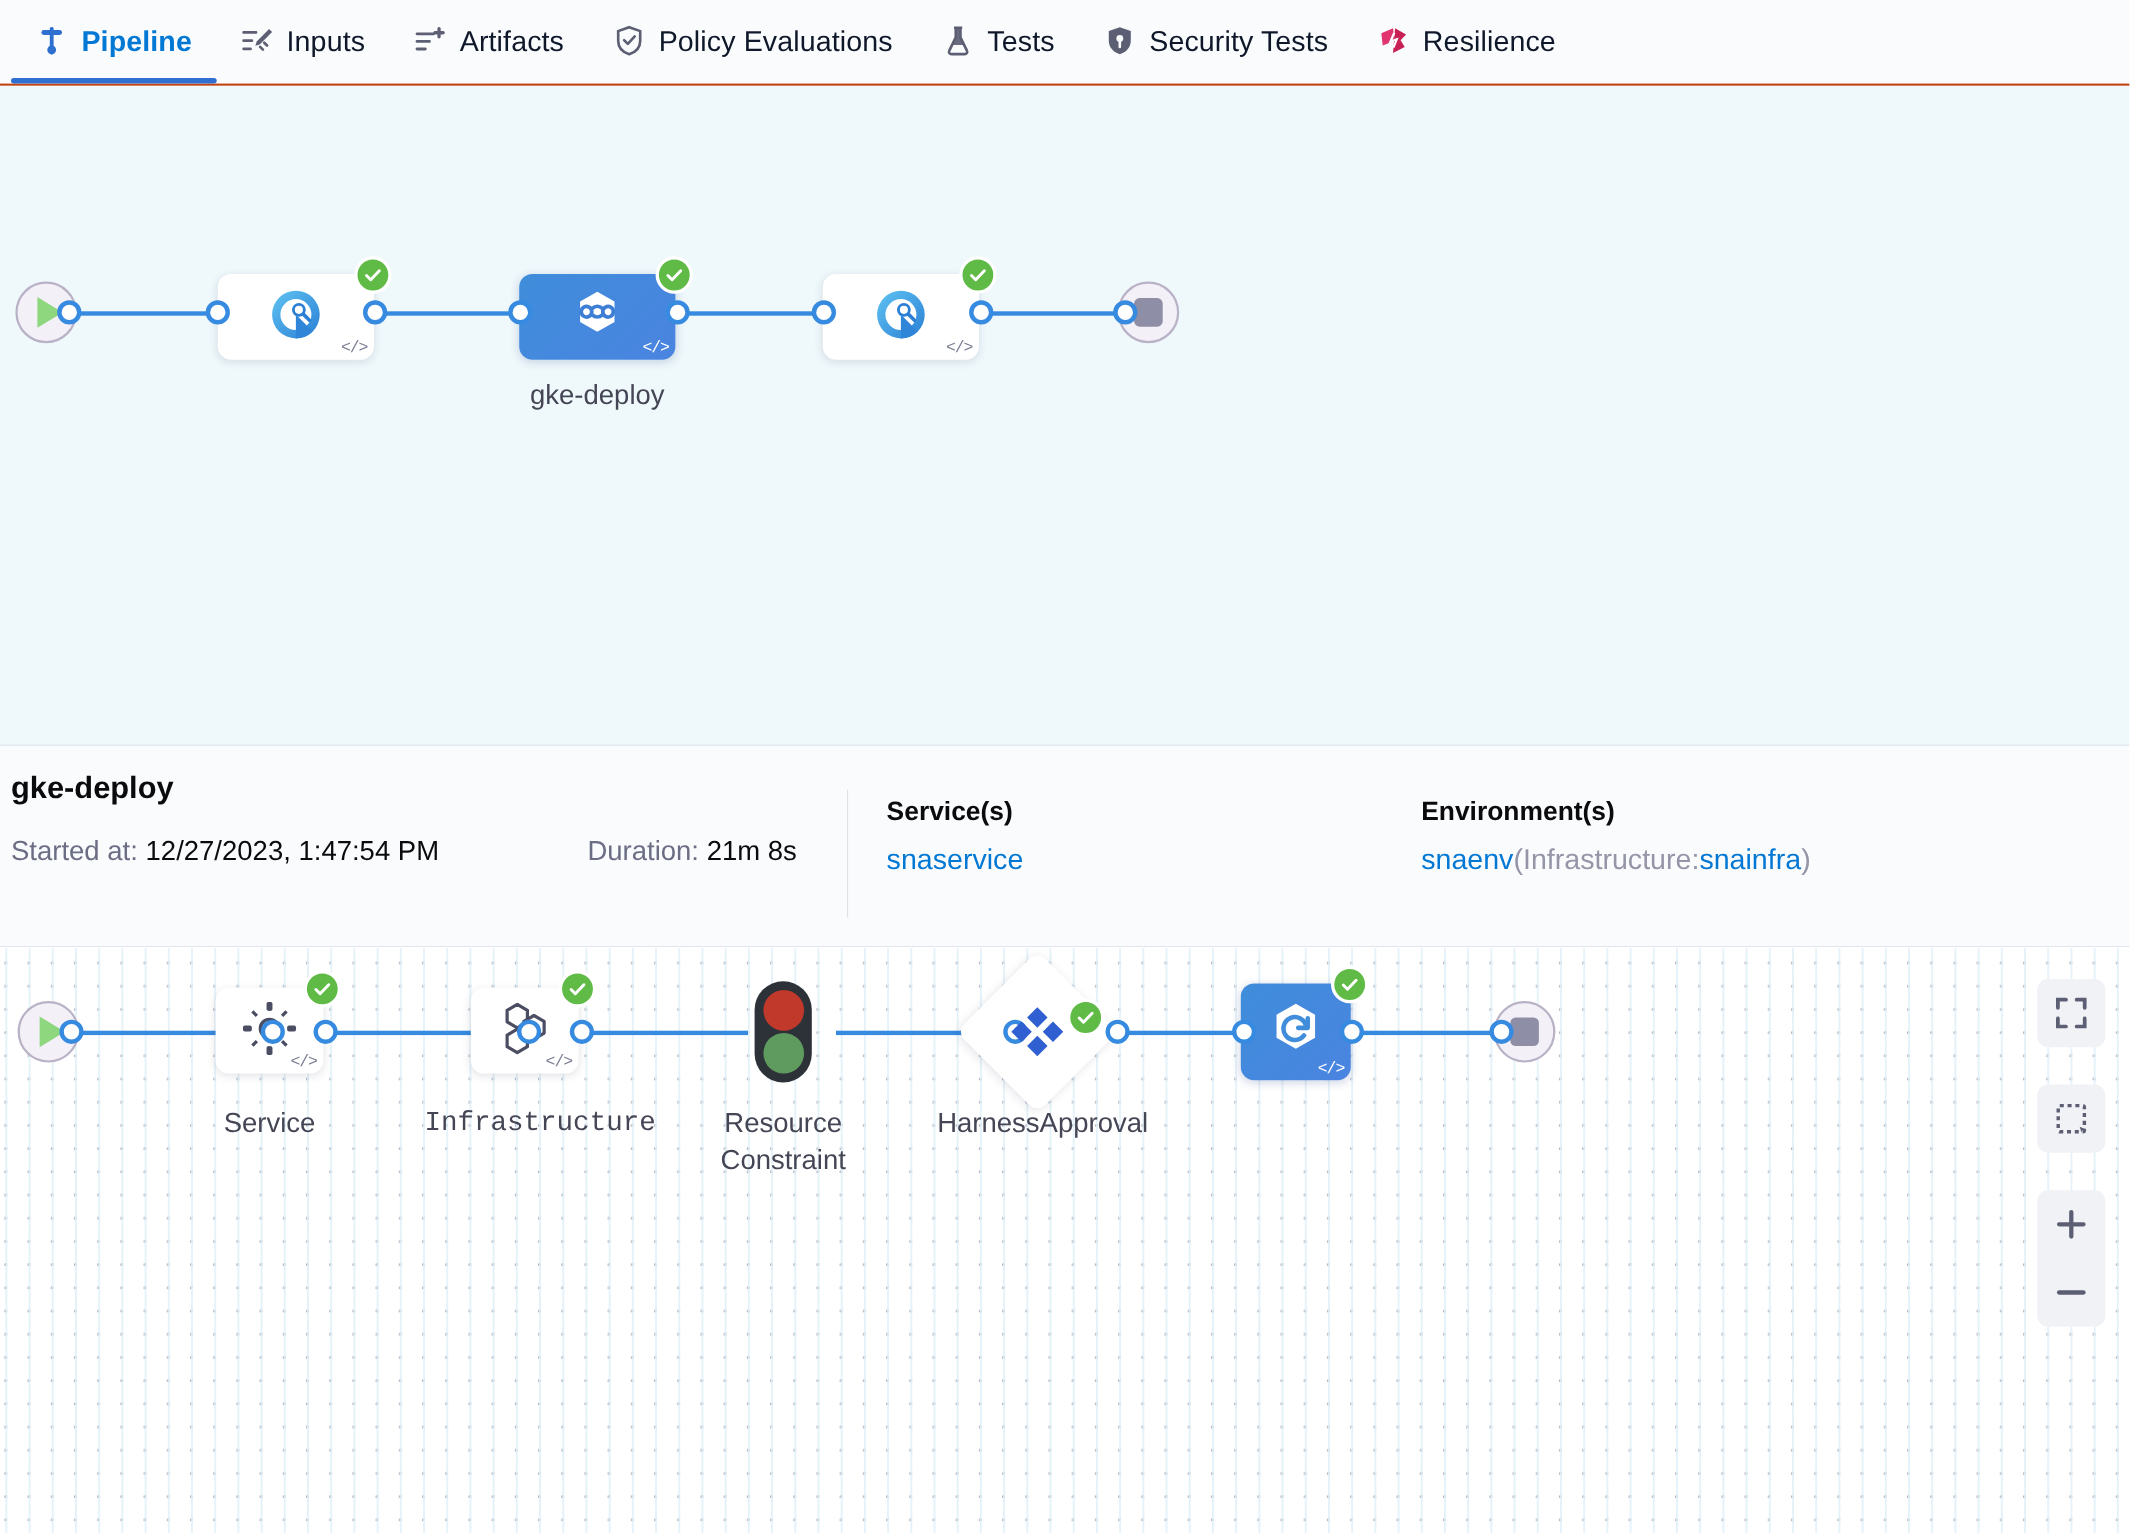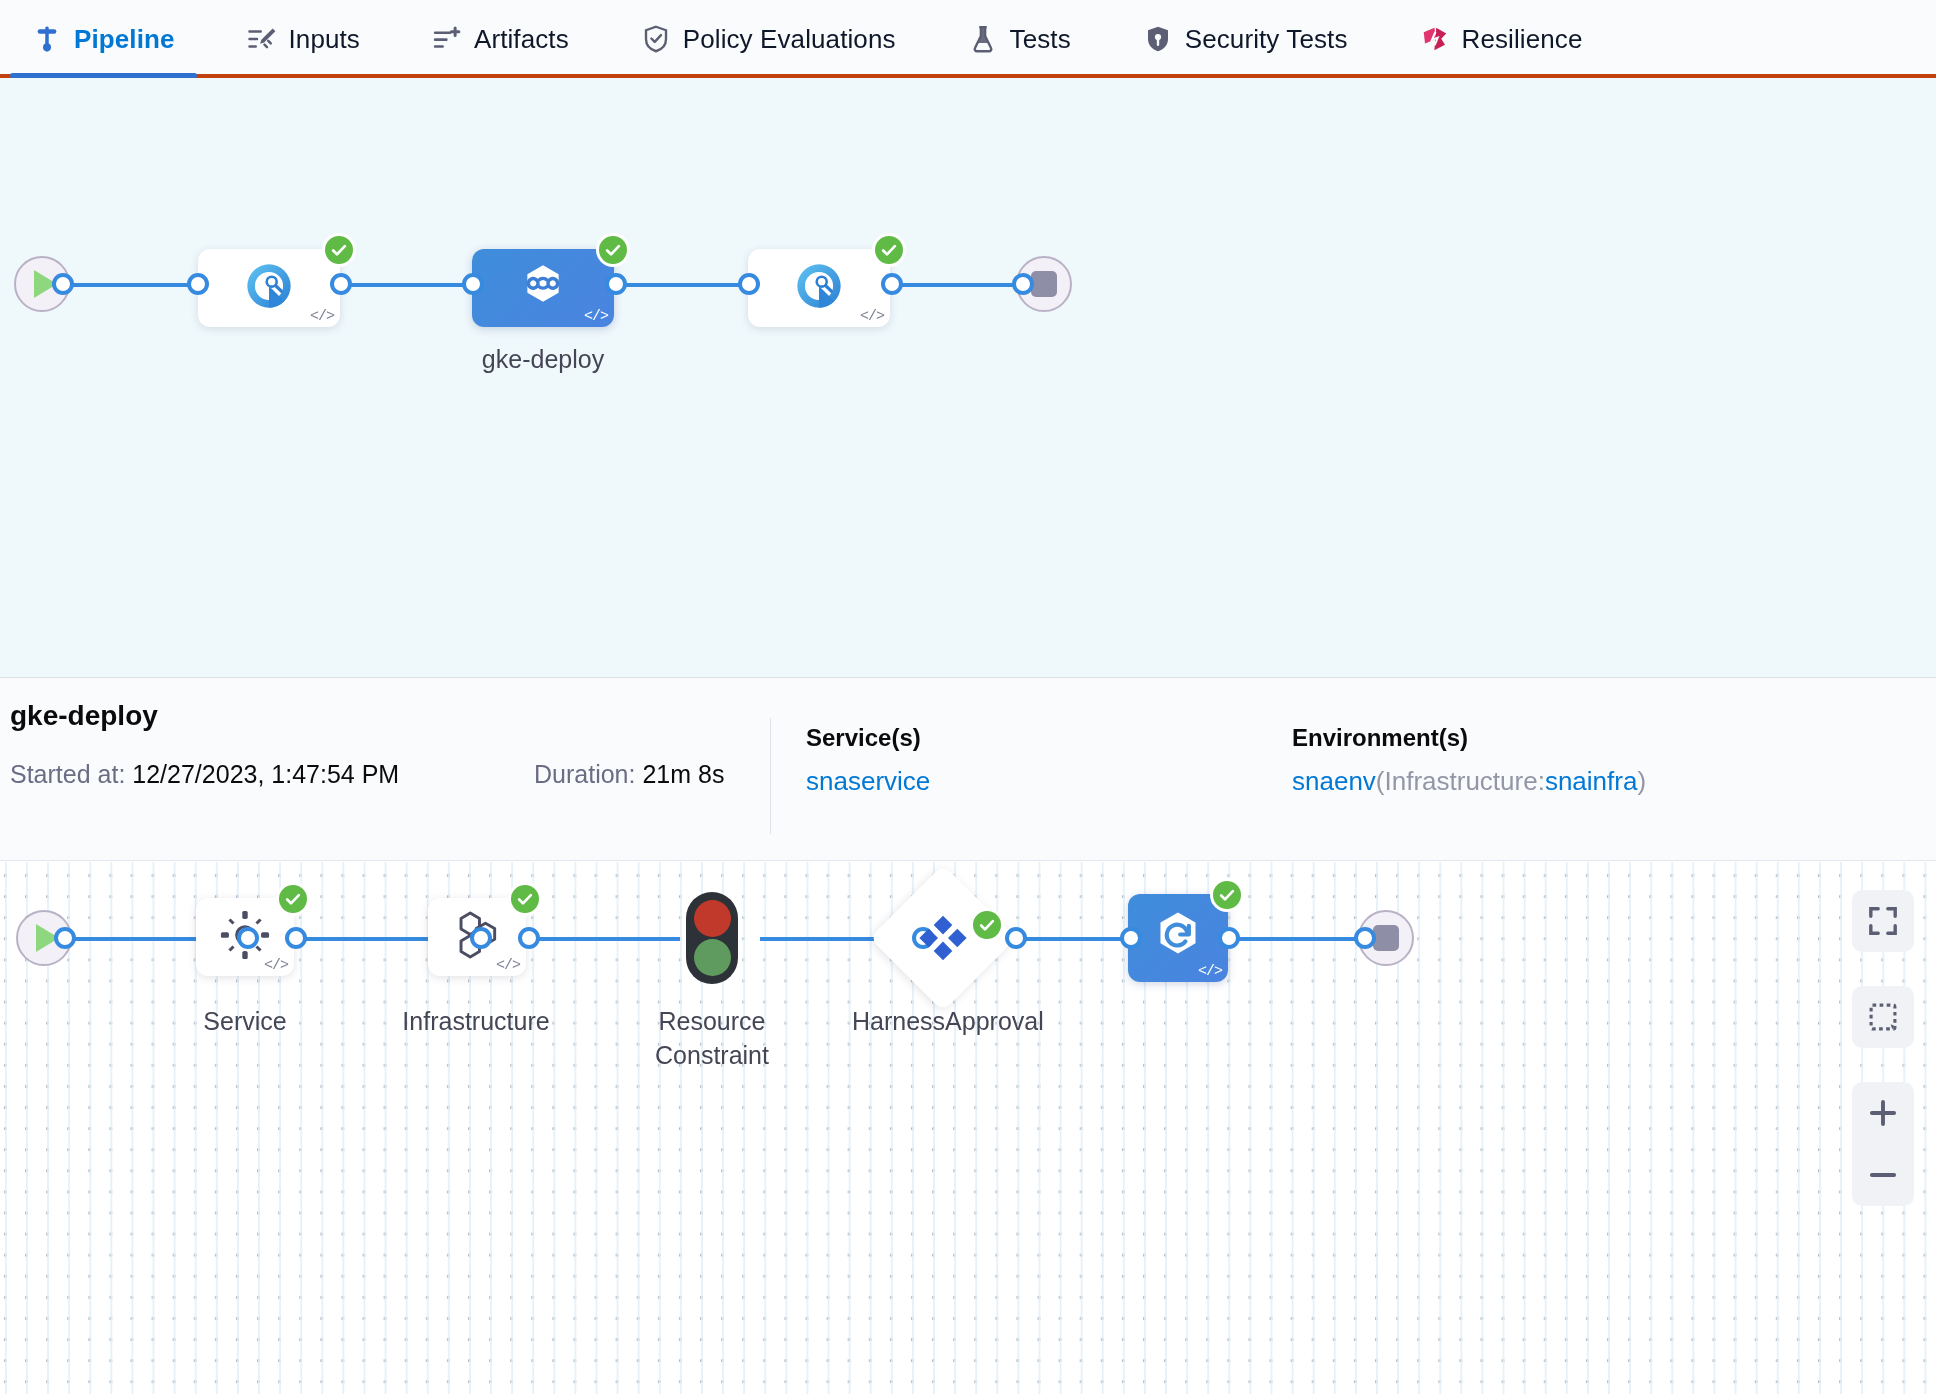--- a/index.html
+++ b/index.html
@@ -8,22 +8,22 @@
     font-family: "Liberation Sans", sans-serif;
     background: #ffffff;
     overflow: hidden;
   }
   #app { position: relative; width: 1936px; height: 1394px; }
 
   
   .tabbar {
     position: absolute; left: 0; top: 0; width: 1936px; height: 78px;
     background: #fafbfc;
-    border-bottom: 4px solid #c2410c;
-    display: flex; align-items: flex-start; gap: 28px;
+    border-bottom: 2px solid #c2410c;
+    display: flex; align-items: flex-end;
   }
   .tab {
     display: flex; align-items: center; gap: 12px;
     height: 78px; padding: 0 22px;
     font-size: 26px; color: #0f172a; letter-spacing: .1px;
     cursor: pointer; position: relative;
   }
   .tab:first-child { margin-left: 10px; }
   .tab.active { color: #0278d5; font-weight: 700; }
   .tab.active::after {
@@ -423,21 +423,21 @@
       </span>
       <span class="codebadge">&lt;/&gt;</span>
       <div class="check" style="right:-16px;top:-16px;">
         <svg viewBox="0 0 24 24">
             <path d="M5 12.6l4.6 4.6L19 7.4" fill="none" stroke="#ffffff" stroke-width="3.2" stroke-linecap="round" stroke-linejoin="round"></path>
           </svg>
       </div>
     </div>
     <div class="port" style="left:470px;top:65px;"></div>
     <div class="port" style="left:518px;top:65px;"></div>
-    <div class="nlabel" style="left:386px;top:142px;width:180px;">Infrastructure</div>
+    <div class="nlabel" style="left:386px;top:142px;width:180px;font-family:Liberation Mono, monospace;">Infrastructure</div>
 
     <div class="traffic" style="left:686px;top:30px;">
       <div class="lamp red"></div>
       <div class="lamp green"></div>
     </div>
     <div class="nlabel" style="left:622px;top:142px;width:180px;">Resource Constraint</div>
 
     <div class="diamond" style="left:891px;top:24px;"></div>
     <div class="diamond-ico" style="left:916px;top:49px;width:54px;height:54px;">
       <svg width="52" height="52" viewBox="0 0 48 48">

